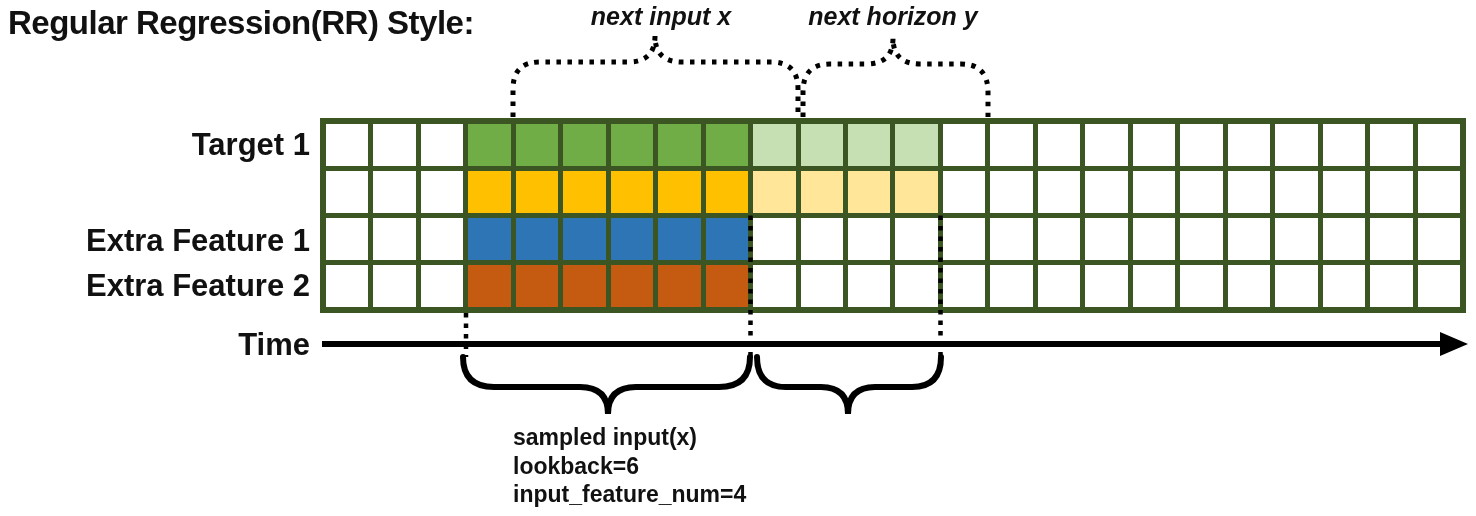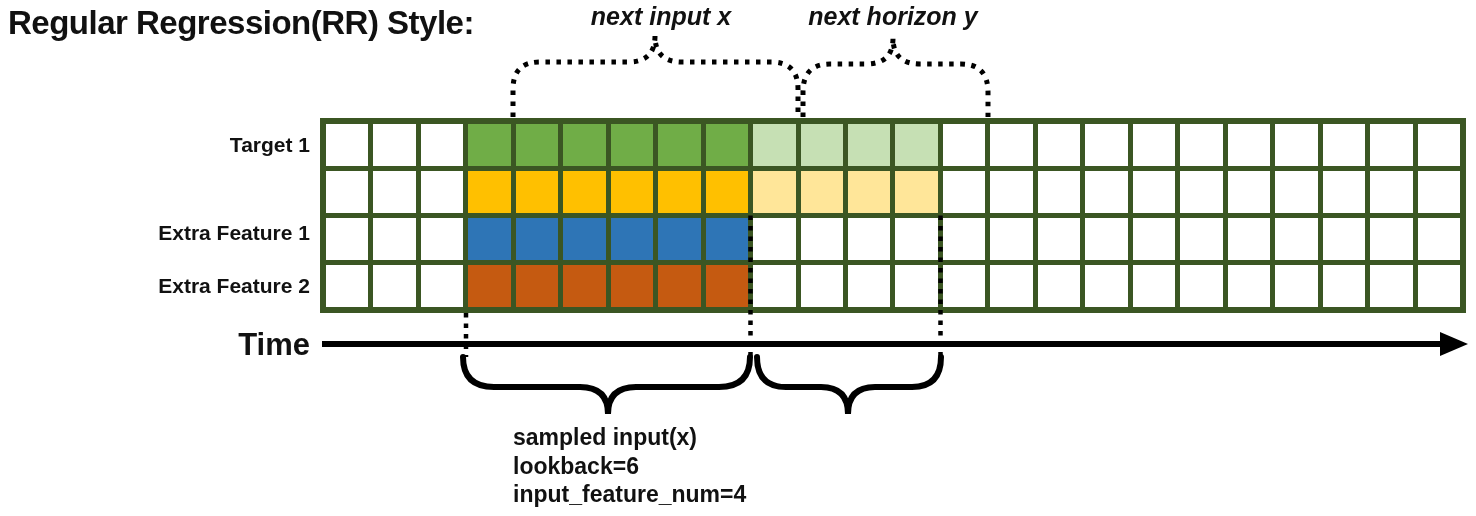--- a/index.html
+++ b/index.html
@@ -19,21 +19,21 @@
   .next-y{left:893px;}
   .grid{
     position:absolute;left:320px;top:118px;width:1146px;height:195px;
     box-sizing:border-box;background:#3B5623;padding:6px;
     display:grid;grid-template-columns:repeat(24,1fr);grid-template-rows:repeat(4,1fr);
     gap:5px;
   }
   .cell{background:#fff;}
   .row-label{
     position:absolute;right:1166px;height:34px;line-height:34px;
-    font-size:21px;font-weight:bold;white-space:nowrap;text-align:left;
+    font-size:31px;font-weight:bold;white-space:nowrap;text-align:left;
   }
   .time-label{
     position:absolute;right:1166px;top:327px;font-size:31px;font-weight:bold;
   }
   .overlay{position:absolute;left:0;top:0;width:1476px;height:516px;pointer-events:none;}
   .caption{
     position:absolute;top:423px;font-size:23px;line-height:28.5px;font-weight:600;
     white-space:nowrap;
   }
   .caption-input{left:513px;}
@@ -43,21 +43,21 @@
 <body>
 
 <div class="canvas">
 
   <div class="title">Regular Regression(RR) Style:</div>
 
   <div class="next-label next-x">next input x</div>
   <div class="next-label next-y">next horizon y</div>
 
   <div class="row-label" style="top:128px;">Target 1</div>
-  <div class="row-label" style="top:216px;">Extra Feature 1</div>
+  <div class="row-label" style="top:224px;">Extra Feature 1</div>
   <div class="row-label" style="top:269px;">Extra Feature 2</div>
 
   <div class="grid" id="grid">
       <div class="cell" style="background: rgb(255, 255, 255);"></div>
       <div class="cell" style="background: rgb(255, 255, 255);"></div>
       <div class="cell" style="background: rgb(255, 255, 255);"></div>
       <div class="cell" style="background: rgb(112, 173, 71);"></div>
       <div class="cell" style="background: rgb(112, 173, 71);"></div>
       <div class="cell" style="background: rgb(112, 173, 71);"></div>
       <div class="cell" style="background: rgb(112, 173, 71);"></div>

